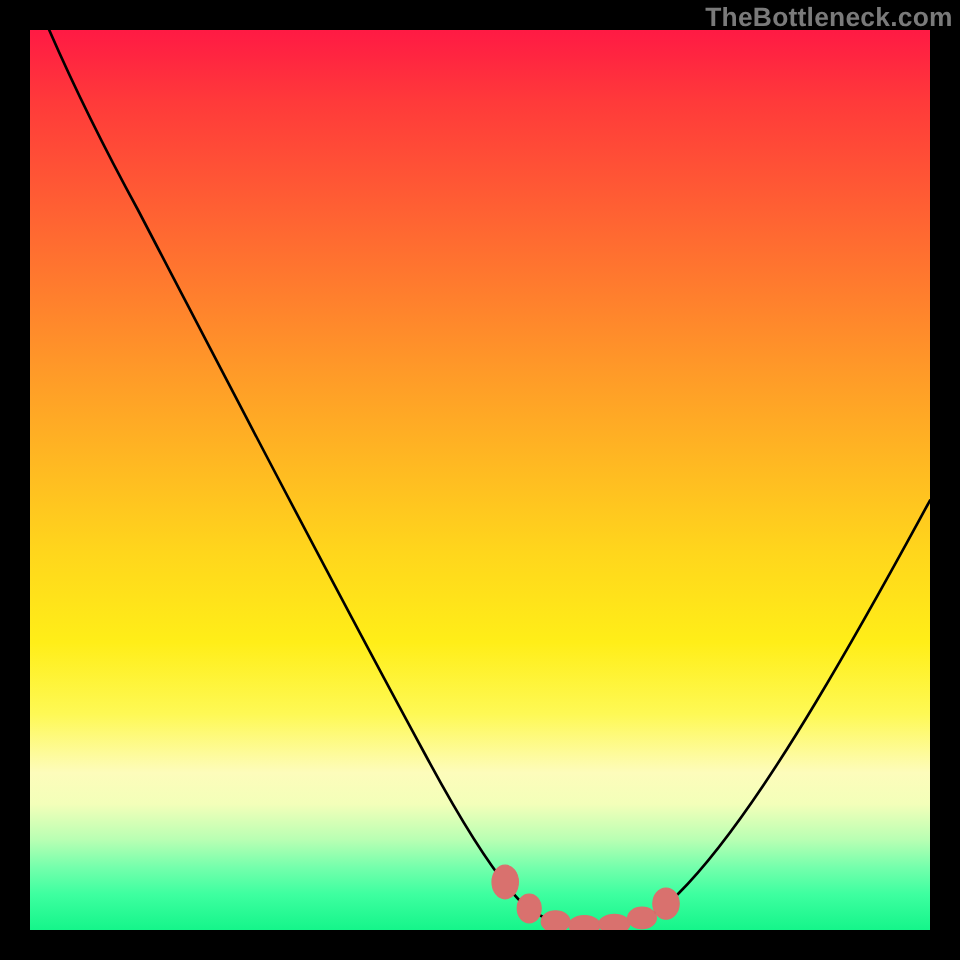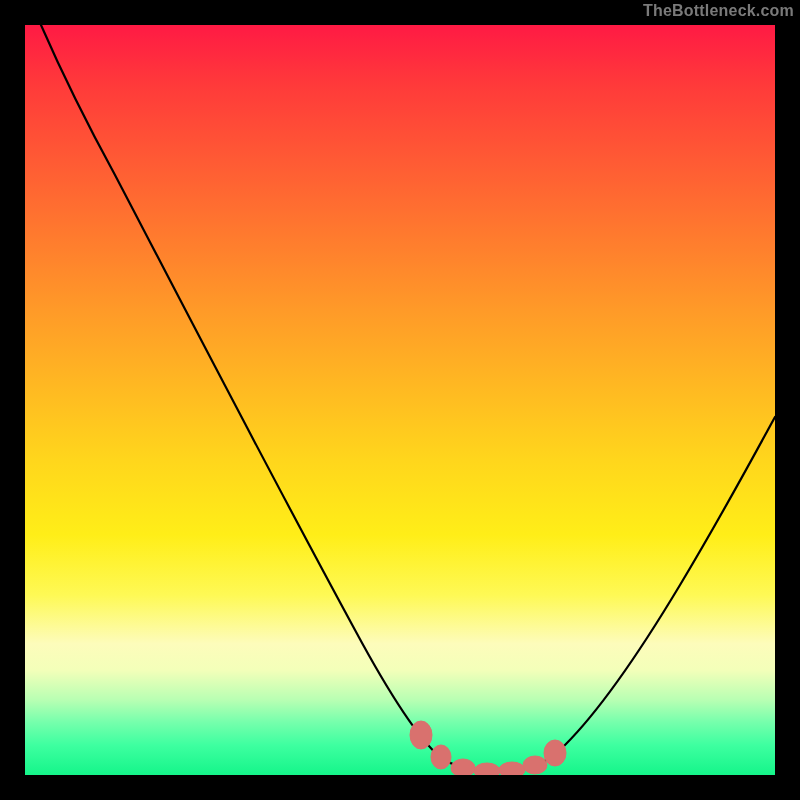--- a/index.html
+++ b/index.html
@@ -55,21 +55,21 @@
   }
   .marker {
     fill: #d9716e;
     stroke: #d9716e;
     stroke-width: 1;
   }
   .watermark {
     position: absolute;
     top: 2px;
     right: 6px;
-    font-size: 16px;
+    font-size: 22px;
     font-weight: 600;
     color: #7a7a7a;
     letter-spacing: 0.2px;
     user-select: none;
   }
 </style>
 </head>
 <body>
 
 <div class="frame">

